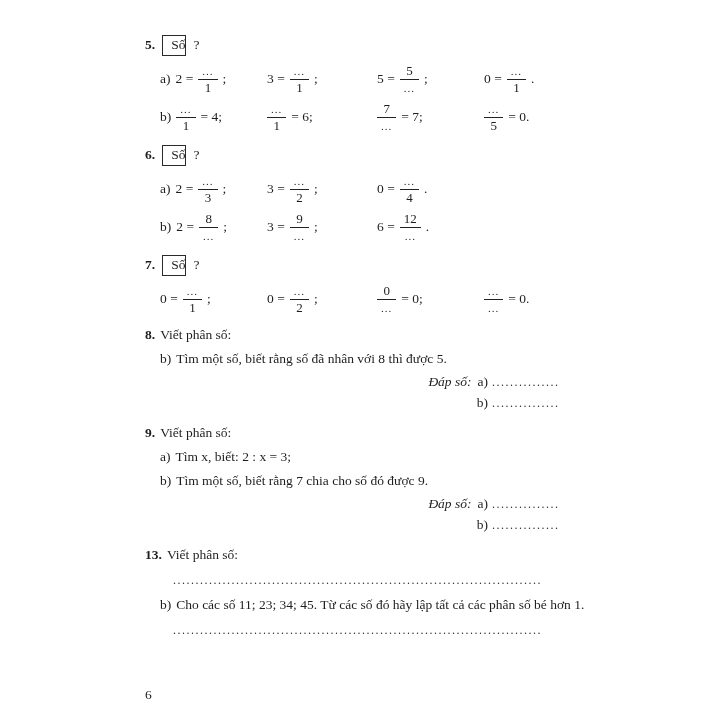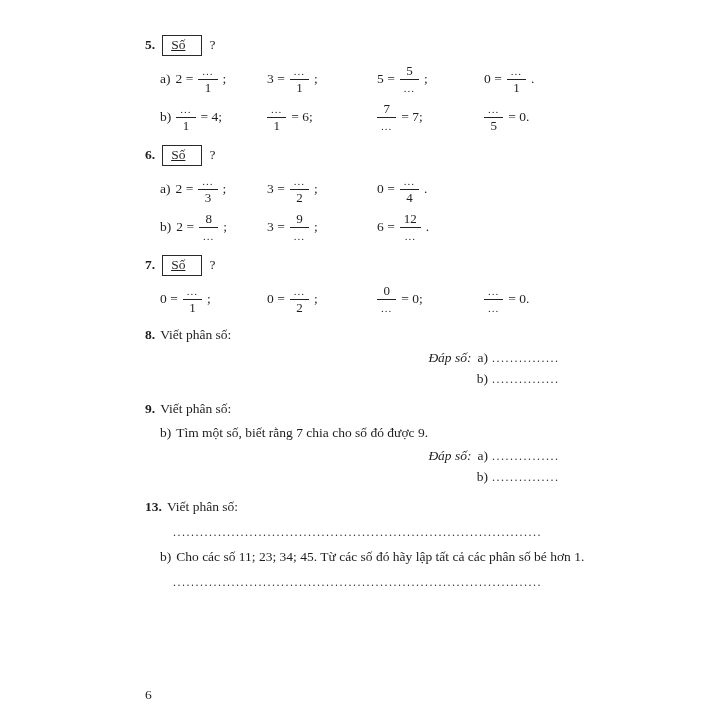--- a/index.html
+++ b/index.html
@@ -30,24 +30,23 @@
   .fill-header {
     display: flex;
     align-items: center;
     height: 22px;
     margin-bottom: 4px;
   }
   .num { font-weight: bold; }
   .so-box {
     display: inline-block;
     border: 1.5px solid #2a2a2a;
-    padding: 1px 16px 2px 8px;
+    padding: 1px 0 2px 8px;
     margin: 0 7px 0 7px;
     line-height: 16px;
-    text-decoration: underline;
   }
   .eq-row {
     display: grid;
     margin-left: 15px;
     height: 38px;
     align-items: center;
   }
   .cols4 { grid-template-columns: 107px 110px 107px auto; }
   .cols3 { grid-template-columns: 107px 110px auto; }
   .eq-cell {
@@ -300,34 +299,36 @@
               <span class="frac">
                 <span class="fnum fdots">...</span>
                 <span class="fden fdots">...</span>
               </span>
               <span class="t r">= 0.</span>
             </div>
           </div>
         </div>
         <div class="problem">
           <div class="text-header"><span class="num">8.</span><span class="title">Viết phân số:</span></div>
+          <div class="text-line"><span class="lbl2">b)</span><span>Tìm một số, biết rằng số đã nhân với 8 thì được 5.</span></div>
           <div class="answers">
             <div class="ans-row">
               <span class="ans-prefix">Đáp số:</span>
               <span class="ans-lbl">a)</span>
               <span class="dotfill dots-short">......................................</span>
             </div>
             <div class="ans-row">
               <span class="ans-lbl">b)</span>
               <span class="dotfill dots-short">......................................</span>
             </div>
           </div>
         </div>
         <div class="problem">
           <div class="text-header"><span class="num">9.</span><span class="title">Viết phân số:</span></div>
+          <div class="text-line"><span class="lbl2">a)</span><span>Tìm x, biết: 2 : x = 3;</span></div>
           <div class="text-line"><span class="lbl2">b)</span><span>Tìm một số, biết rằng 7 chia cho số đó được 9.</span></div>
           <div class="answers">
             <div class="ans-row">
               <span class="ans-prefix">Đáp số:</span>
               <span class="ans-lbl">a)</span>
               <span class="dotfill dots-short">......................................</span>
             </div>
             <div class="ans-row">
               <span class="ans-lbl">b)</span>
               <span class="dotfill dots-short">......................................</span>

